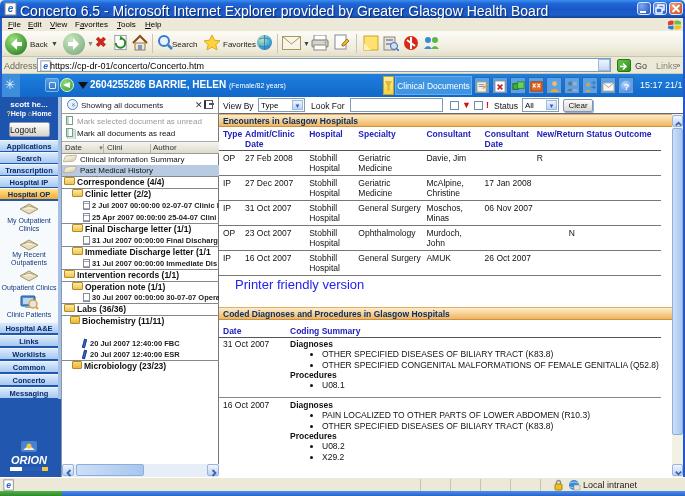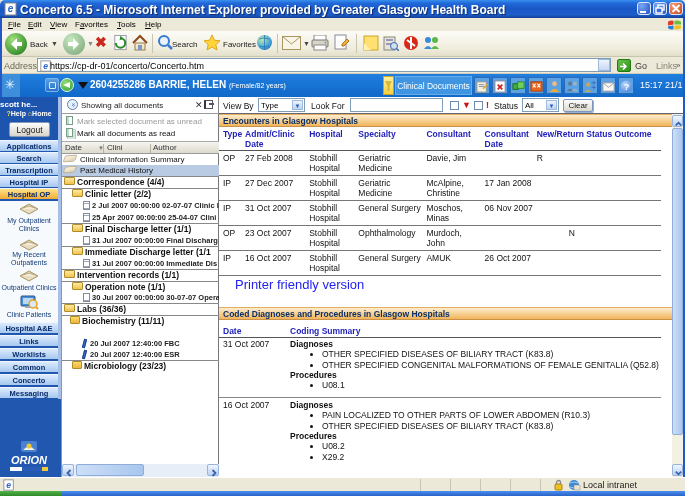--- a/index.html
+++ b/index.html
@@ -1,21 +1,21 @@
 <!DOCTYPE html>
 <html><head><meta charset="utf-8">
 <style>
 *{margin:0;padding:0;box-sizing:border-box;font-family:"Liberation Sans",sans-serif;}
 body{width:685px;height:496px;overflow:hidden;}
 #win{position:absolute;left:0;top:0;width:685px;height:496px;background:#ece9d8;overflow:hidden;}
 .abs{position:absolute;}
 
 #titlebar{left:0;top:0;width:685px;height:18px;background:linear-gradient(180deg,#2a80e8 0%,#1e63d0 20%,#1857c4 55%,#1c60cc 80%,#1243980%,#123f8f 100%);border-radius:5px 5px 0 0;}
 #titlebar{background:linear-gradient(180deg,#3890ee 0%,#2168d8 18%,#1a57c6 50%,#1d5ecb 82%,#143f96 100%);}
-#tbtext{left:20px;top:3px;color:#fff;font-size:12px;font-weight:bold;letter-spacing:0px;text-shadow:1px 1px 1px #0a2a6a;}
+#tbtext{left:20px;top:3px;color:#fff;font-size:14px;font-weight:normal;letter-spacing:0px;text-shadow:1px 1px 1px #0a2a6a;}
 .winbtn{top:2px;width:14px;height:13px;border-radius:3px;border:1px solid #dce6f8;text-align:center;overflow:hidden;}.winbtn svg{display:block;margin:0 auto;}
 #btnmin{left:637px;background:radial-gradient(circle at 30% 25%,#7da8f4,#2050c0);}
 #btnmax{left:653px;background:radial-gradient(circle at 30% 25%,#7da8f4,#2050c0);}
 #btncls{left:669px;background:radial-gradient(circle at 30% 25%,#f0a080,#ce4214);}
 
 #menubar{left:0;top:18px;width:685px;height:28px;background:#ece9d8;border-bottom:1px solid #d8d4c0;}
 #menubar .mi{position:absolute;top:2px;font-size:8px;color:#000;}
 
 #toolbar{left:0;top:31px;width:685px;height:26px;background:linear-gradient(180deg,#fcfbf7,#f0eddd 70%,#e3dfca);border-bottom:1px solid #c9c5ae;}
 .tbi{position:absolute;font-size:8px;color:#1a1a1a;}
@@ -31,23 +31,23 @@
 #chev{left:676px;top:4px;font-size:8px;color:#555;}
 
 #banner{left:0;top:74px;width:685px;height:23px;background:linear-gradient(180deg,#1f7ede,#1168c8);}
 #ptext{left:90px;top:5px;font-size:10px;font-weight:bold;color:#fff;}
 #ptext small{font-weight:normal;font-size:7px;}
 #bclock{left:640px;top:6px;font-size:9px;color:#fff;}
 #cdocs{left:395px;top:2px;width:77px;height:19px;line-height:18px;text-align:center;background:#3f95e2;color:#fff;font-size:8.5px;border:1px solid #66aee8;}
 #yellowtab{left:383px;top:2px;width:11px;height:19px;background:linear-gradient(180deg,#ffef9a,#f5d23e);border:1px solid #caa52a;}
 
 #sidehead{left:0;top:97px;width:58px;height:43px;background:#1d55ae;}
-#scottname{left:0px;top:100px;width:58px;font-size:8px;font-weight:bold;color:#fff;}
+#scottname{left:0px;top:100px;width:58px;text-align:center;font-size:8px;font-weight:bold;color:#fff;}
 #helphome{left:0px;top:110px;width:58px;text-align:center;font-size:7px;font-weight:bold;color:#fff;}
-#logout{left:9px;top:122px;width:41px;height:15px;background:linear-gradient(180deg,#fefefe,#d8d4ca);border:1px solid #8898b8;border-radius:2px;text-align:center;font-size:8.5px;color:#111;line-height:14px;}
+#logout{left:9px;top:122px;width:41px;height:15px;background:linear-gradient(180deg,#fefefe,#d8d4ca);border:1px solid #8898b8;border-radius:2px;font-size:8.5px;color:#111;line-height:14px;}
 #treetool{left:61px;top:97px;width:158px;height:17px;background:#fff;border-bottom:1px solid #9a9a9a;border-right:1px solid #888;border-left:1px solid #8899aa;}
 #showingall{left:19px;top:4px;font-size:8px;color:#222;}
 #filterbar{left:219px;top:97px;width:466px;height:17px;background:#fff;border-bottom:1px solid #667;}
 .flabel{position:absolute;top:4px;font-size:8.5px;color:#111;}
 .combo{position:absolute;top:1px;height:14px;background:#fff;border:1px solid #7f9db9;font-size:8px;color:#000;padding:2px 0 0 2px;}
 .combo i{position:absolute;right:1px;top:1px;width:11px;height:10px;background:linear-gradient(180deg,#eef4fd,#bcd2f0);border:1px solid #9db9dd;font-style:normal;font-size:6px;color:#2a5bbf;text-align:center;line-height:10px;}
 .cbx{position:absolute;top:4px;width:9px;height:9px;background:#fff;border:1px solid #6f8cb0;}
 #clearbtn{left:344px;top:2px;width:30px;height:13px;background:linear-gradient(180deg,#fdfdfd,#dcd8ce);border:1px solid #7a96c2;border-radius:2px;text-align:center;font-size:8px;line-height:12px;color:#111;box-shadow:1px 1px 0 #9ab0d0;}
 
 #sidebar{left:0;top:140px;width:58px;height:337px;background:#2257b0;}

